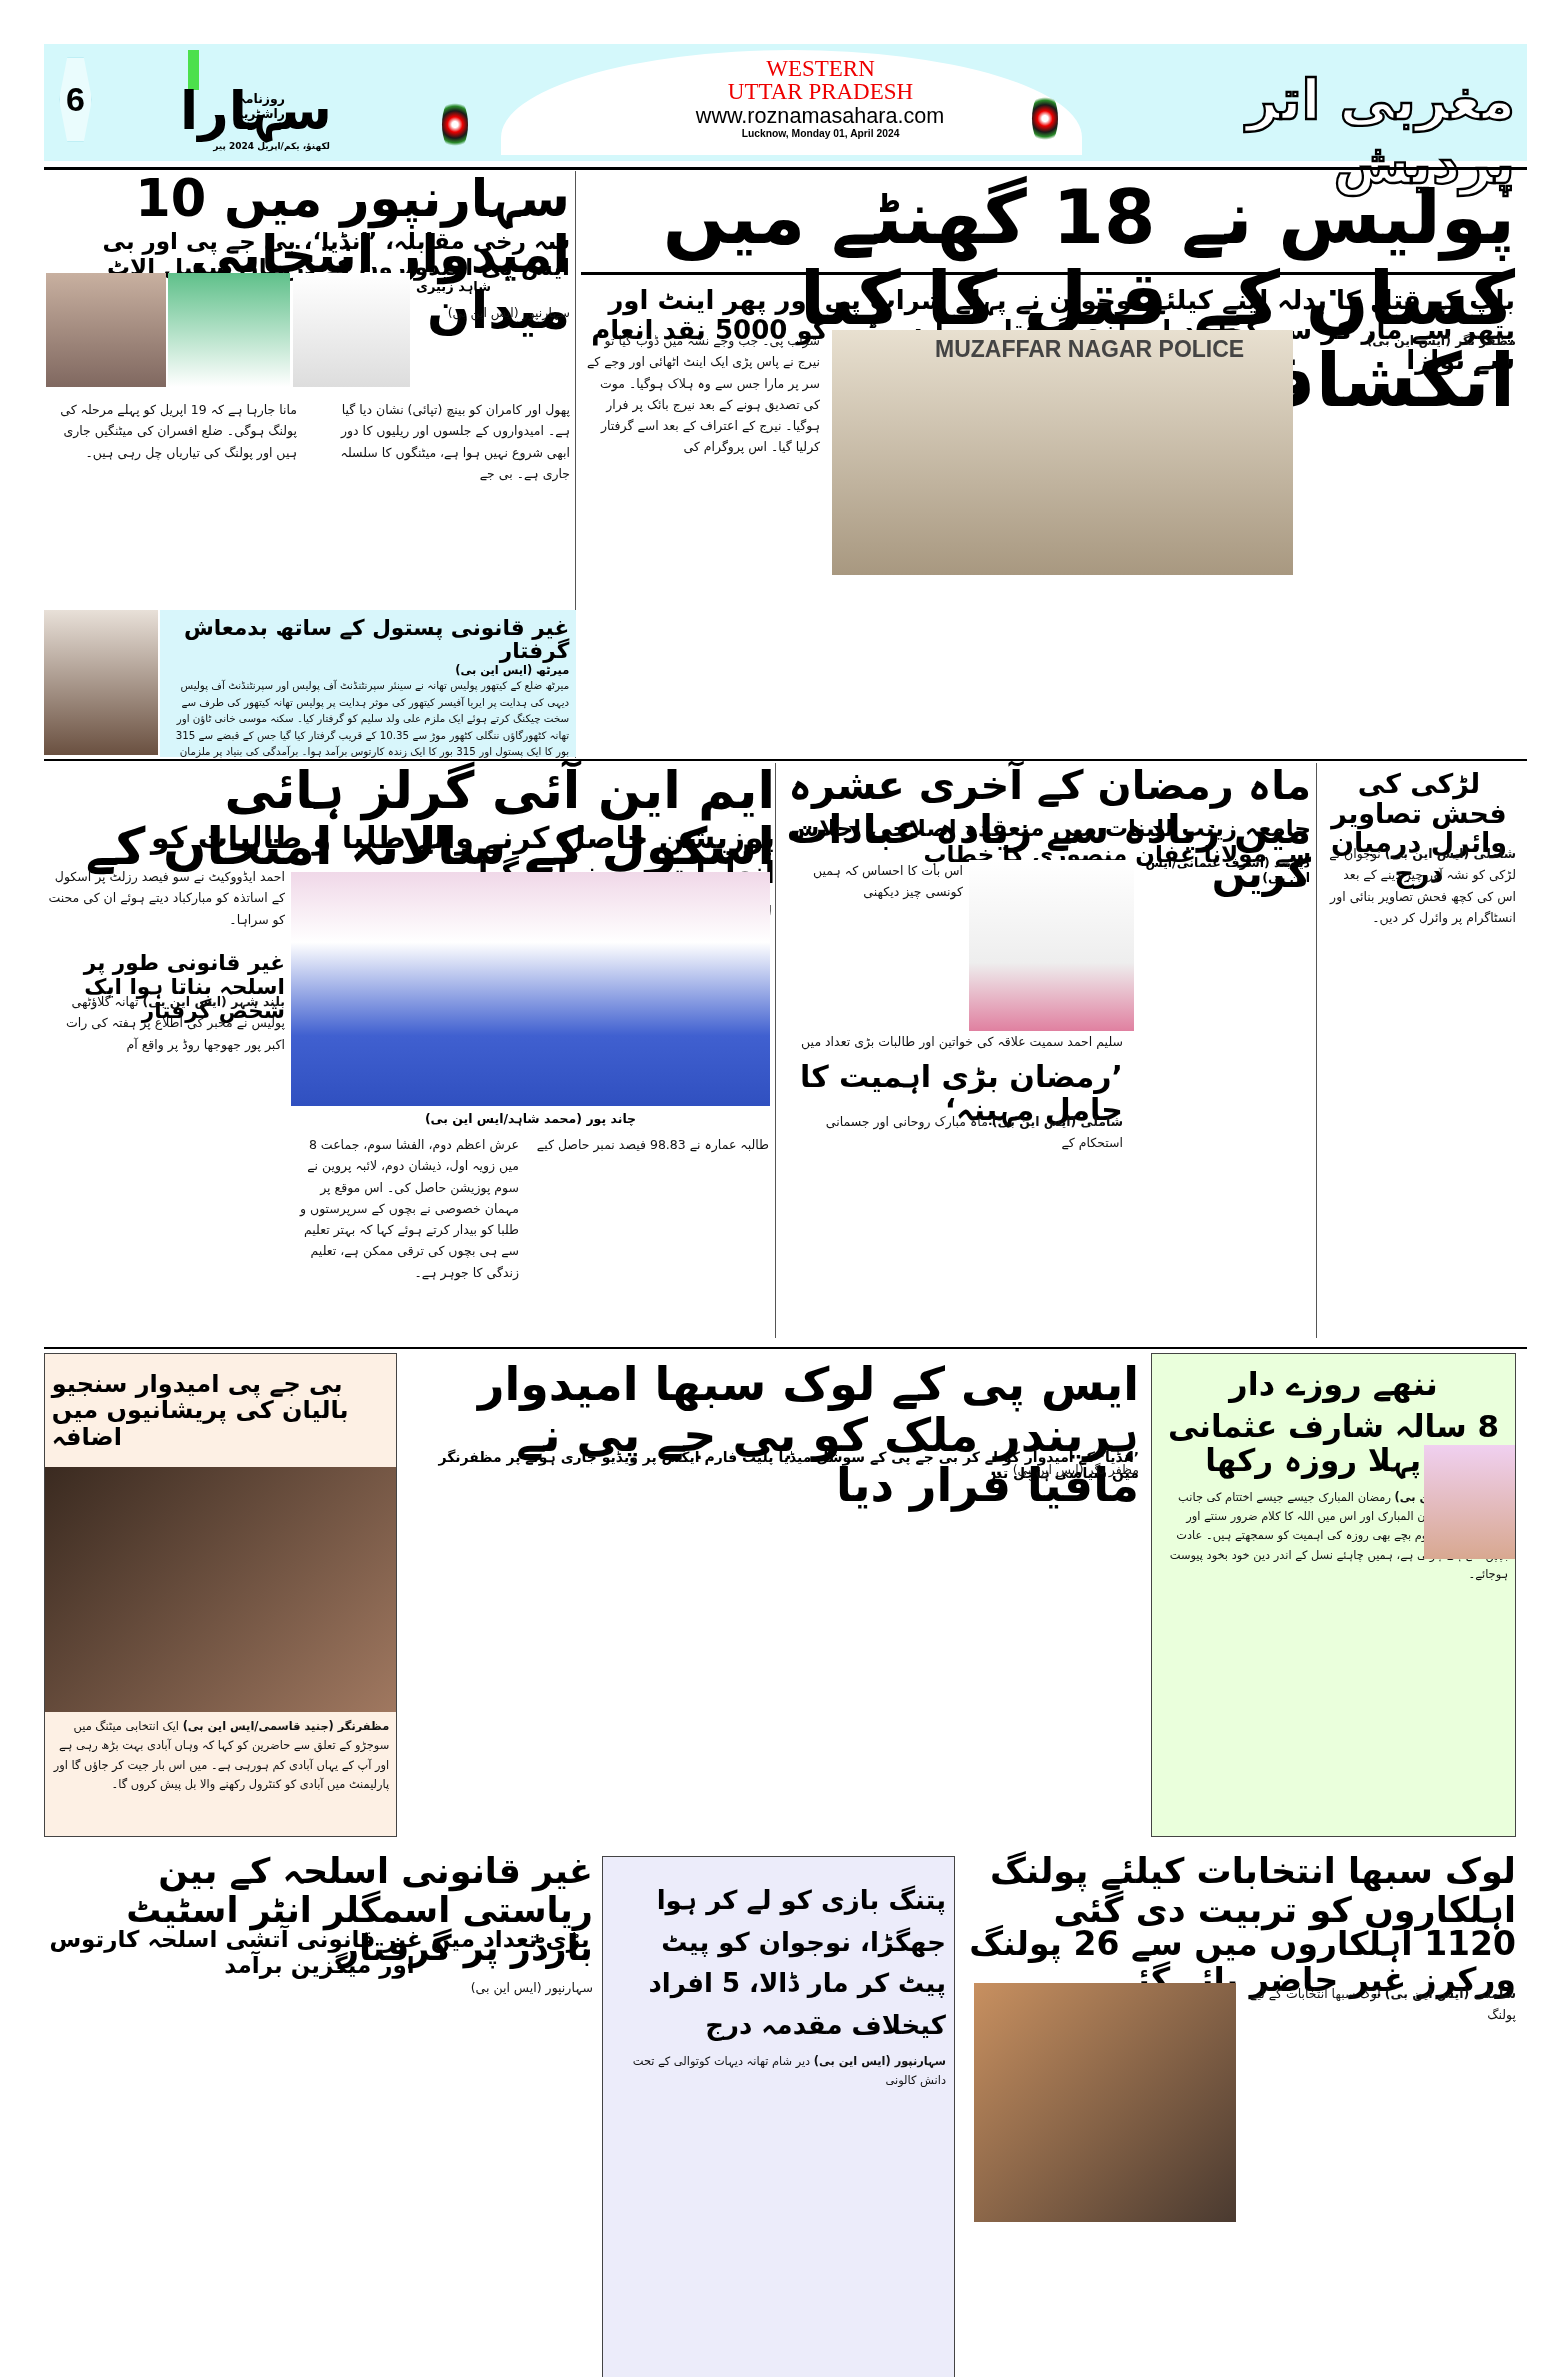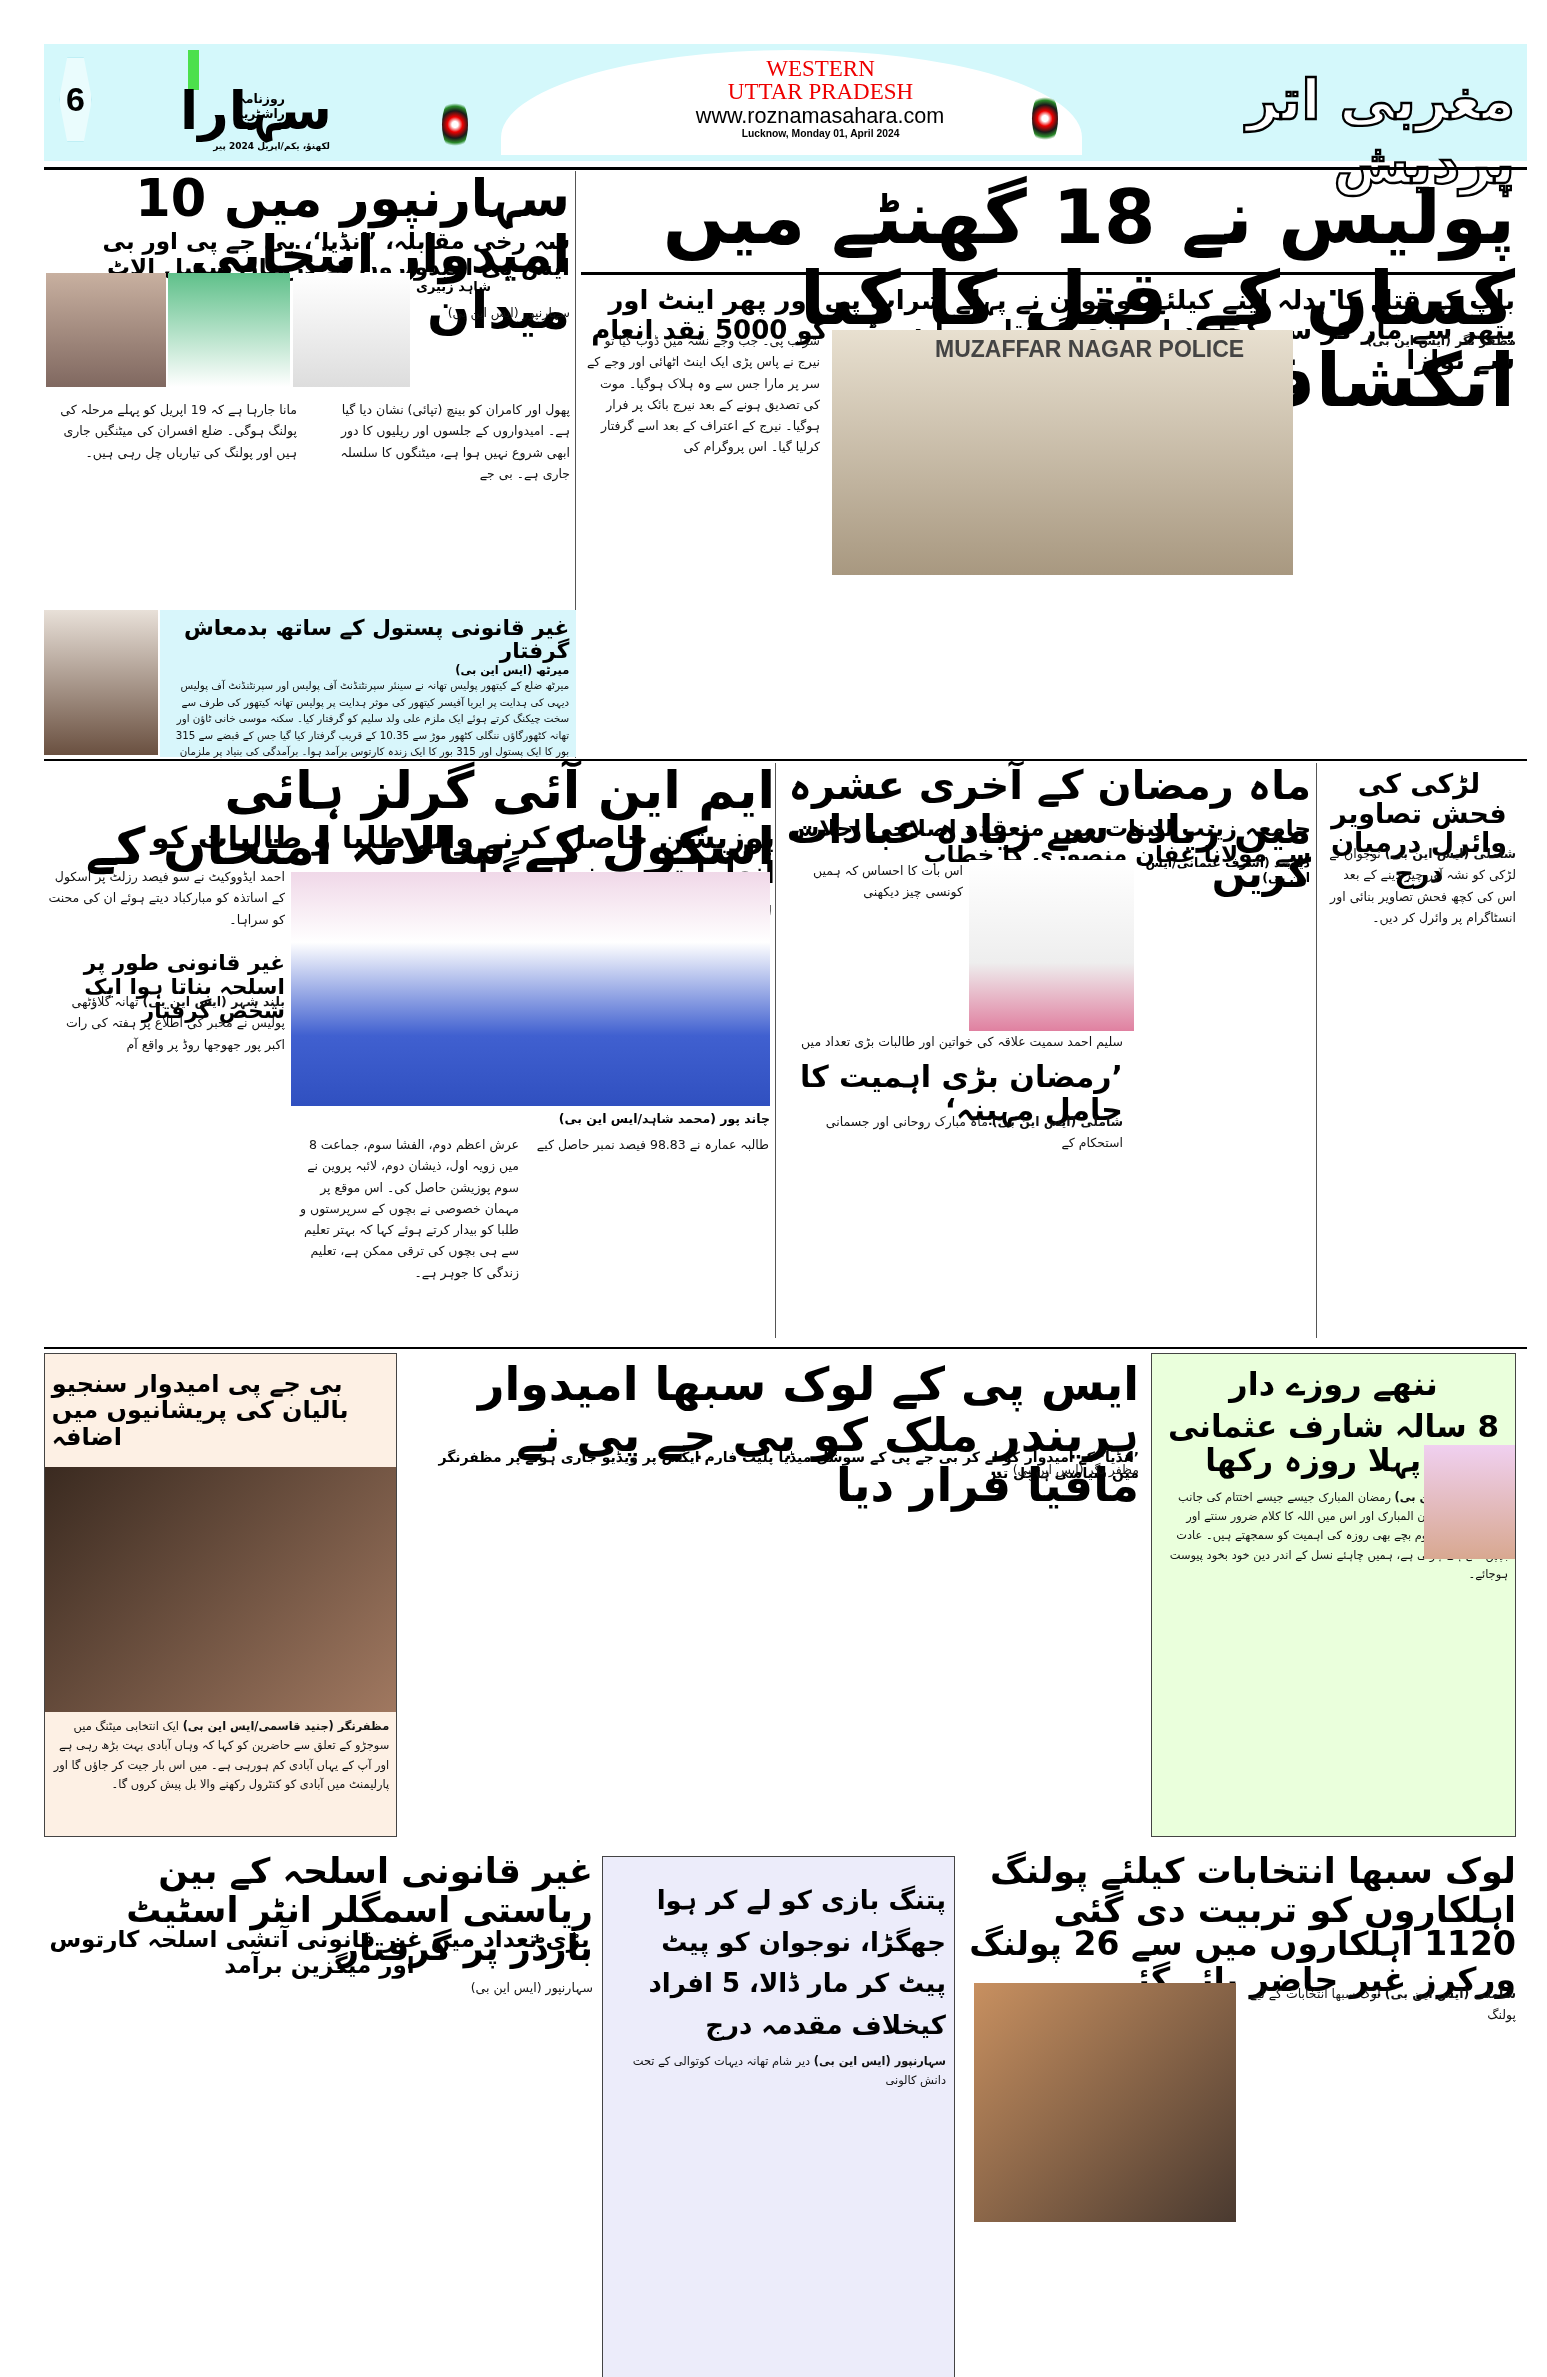--- a/index.html
+++ b/index.html
@@ -77,21 +77,21 @@
   <div class="rtl body-txt" style="padding:0 6.8px;height:85px;font-size:10.3px;line-height:1.6">میرٹھ ضلع کے کیتھور پولیس تھانہ نے سینئر سپرنٹنڈنٹ آف پولیس اور سپرنٹنڈنٹ آف پولیس دیہی کی ہدایت پر ایریا آفیسر کیتھور کی موثر ہدایت پر پولیس تھانہ کیتھور کی طرف سے سخت چیکنگ کرتے ہوئے ایک ملزم علی ولد سلیم کو گرفتار کیا۔ سکنہ موسی خانی ٹاؤن اور تھانہ کٹھورگاؤں ننگلی کٹھور موڑ سے 10.35 کے قریب گرفتار کیا گیا جس کے قبضے سے 315 بور کا ایک پستول اور 315 بور کا ایک زندہ کارتوس برآمد ہوا۔ برآمدگی کی بنیاد پر ملزمان کے خلاف مقدمہ درج کرکے ملزمان کو برآمد شدہ سامان سمیت معزز عدالت میں پیش کیا گیا۔</div>
 </div>
 <div class="abs rule" style="left:44px;top:759px;width:1483px;height:1.7px"></div>
 
 <div class="abs rtl h1" style="left:46px;top:763px;width:729px;font-size:51px">ایم این آئی گرلز ہائی اسکول کے سالانہ امتحان کے نتائج کا اعلان</div>
 <div class="abs rtl" style="left:46px;top:820px;width:729px;font-size:30px;font-weight:900">پوزیشن حاصل کرنے والے طلبا و طالبات کو انعامات سے نوازا گیا</div>
 <div class="abs rtl body-txt" style="left:46px;top:866px;width:239px;height:74px">احمد ایڈووکیٹ نے سو فیصد رزلٹ پر اسکول کے اساتذہ کو مبارکباد دیتے ہوئے ان کی محنت کو سراہا۔</div>
 <div class="abs rtl h1" style="left:46px;top:951px;width:239px;font-size:21.6px">غیر قانونی طور پر اسلحہ بناتا ہوا ایک شخص گرفتار</div>
 <div class="abs rtl body-txt" style="left:46px;top:991px;width:239px;height:330px"><b>بلند شہر (ایس این بی)</b> <span>تھانہ گلاؤٹھی پولیس نے مخبر کی اطلاع پر ہفتہ کی رات اکبر پور جھوجھا روڈ پر واقع آم</span></div>
 <div class="abs photo" style="left:291px;top:872px;width:479px;height:234px;background:linear-gradient(180deg,#f0d8e8 0%,#fff 30%,#4060d0 70%,#3050c0)"></div>
-<div class="abs caption rtl" style="left:291px;top:1111px;width:479px;">چاند پور (محمد شاہد/ایس این بی)</div>
+<div class="abs caption rtl" style="left:291px;top:1111px;width:479px;text-align:center">چاند پور (محمد شاہد/ایس این بی)</div>
 <div class="abs rtl body-txt" style="left:291px;top:1134px;width:228px;height:205px">عرش اعظم دوم، الفشا سوم، جماعت 8 میں زویہ اول، ذیشان دوم، لائبہ پروین نے سوم پوزیشن حاصل کی۔ اس موقع پر مہمان خصوصی نے بچوں کے سرپرستوں و طلبا کو بیدار کرتے ہوئے کہا کہ بہتر تعلیم سے ہی بچوں کی ترقی ممکن ہے، تعلیم زندگی کا جوہر ہے۔</div>
 <div class="abs rtl body-txt" style="left:530px;top:1134px;width:239px;height:205px">طالبہ عمارہ نے 98.83 فیصد نمبر حاصل کیے</div>
 
 <div class="abs col-line" style="left:775px;top:763px;height:575px"></div>
 <div class="abs rtl h1" style="left:781px;top:763px;width:530px;font-size:40px">ماہ رمضان کے آخری عشرہ میں زیادہ سے زیادہ عبادات کریں</div>
 <div class="abs rtl" style="left:781px;top:815px;width:530px;font-size:23px;font-weight:bold">جامعہ زینب للبنات میں منعقدہ اصلاحی اجلاس سے مولانا عفان منصوری کا خطاب</div>
 <div class="abs rtl caption" style="left:1139px;top:855px;width:171px">دیوبند (اشرف عثمانی/ایس این بی)</div>
 <div class="abs photo" style="left:969px;top:860px;width:165px;height:171px;background:linear-gradient(#fff,#eee 60%,#e080a0)"></div>
 <div class="abs rtl body-txt" style="left:781px;top:860px;width:182px;height:165px">اس بات کا احساس کہ ہمیں کونسی چیز دیکھنی</div>
 <div class="abs rtl body-txt" style="left:781px;top:1031px;width:342px;height:23px">سلیم احمد سمیت علاقہ کی خواتین اور طالبات بڑی تعداد میں موجود تھیں۔</div>

